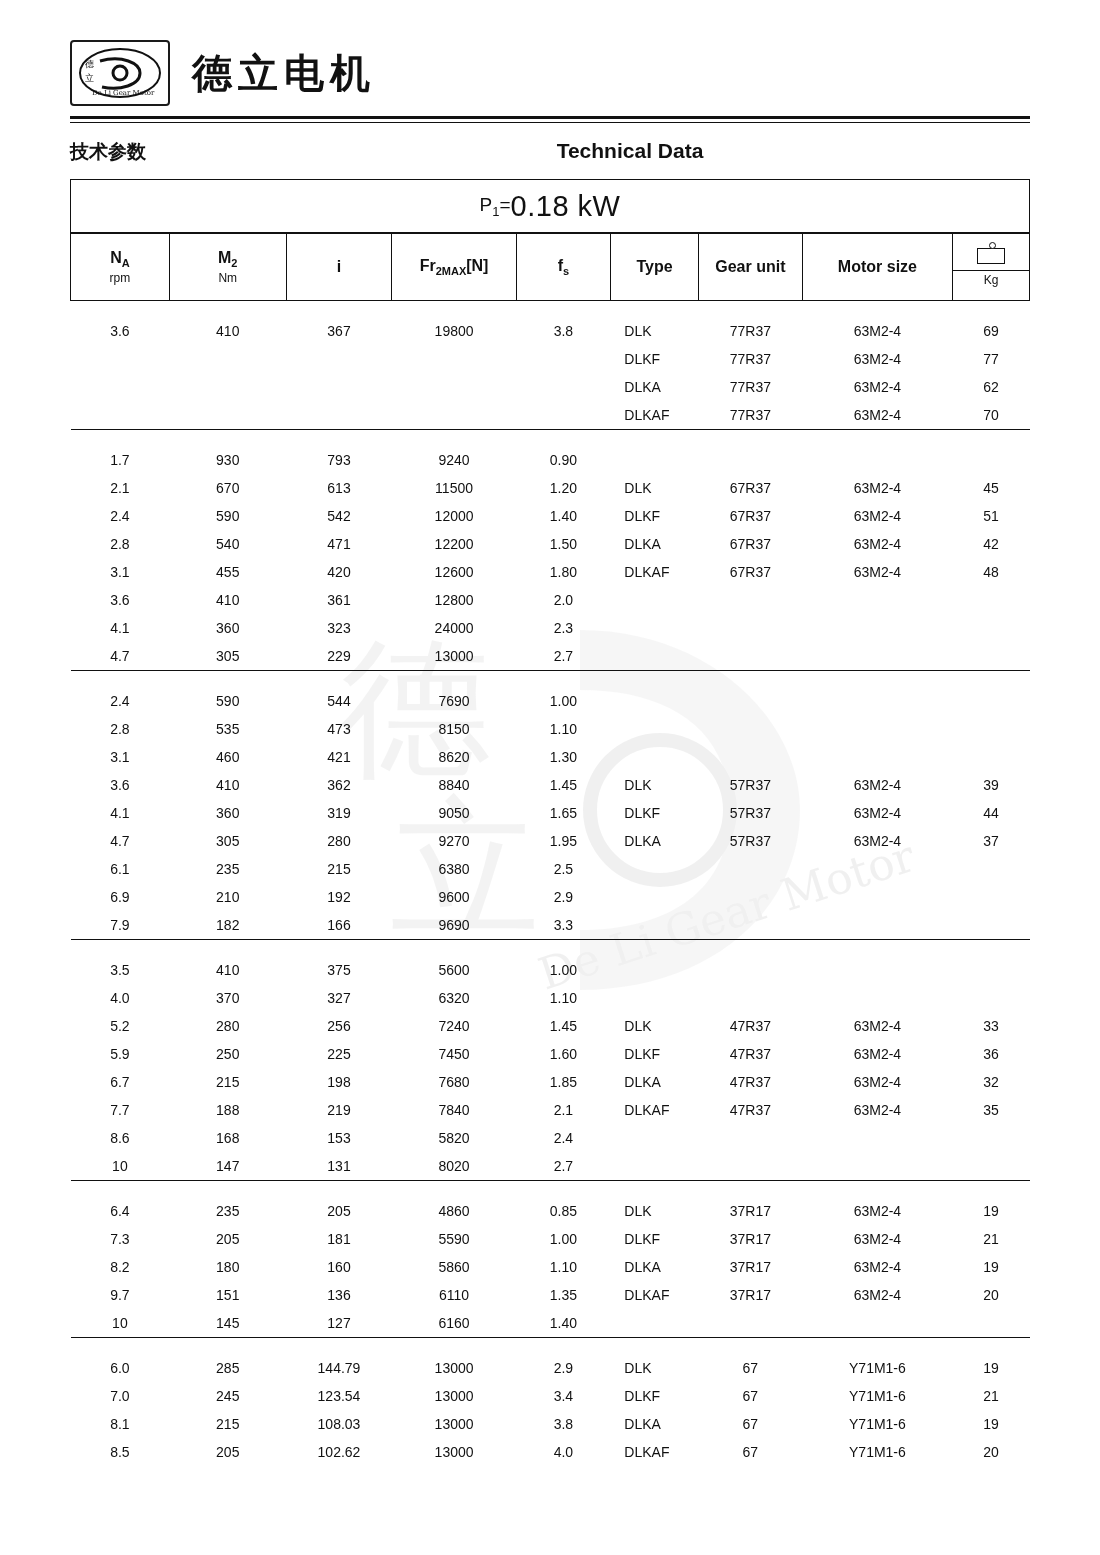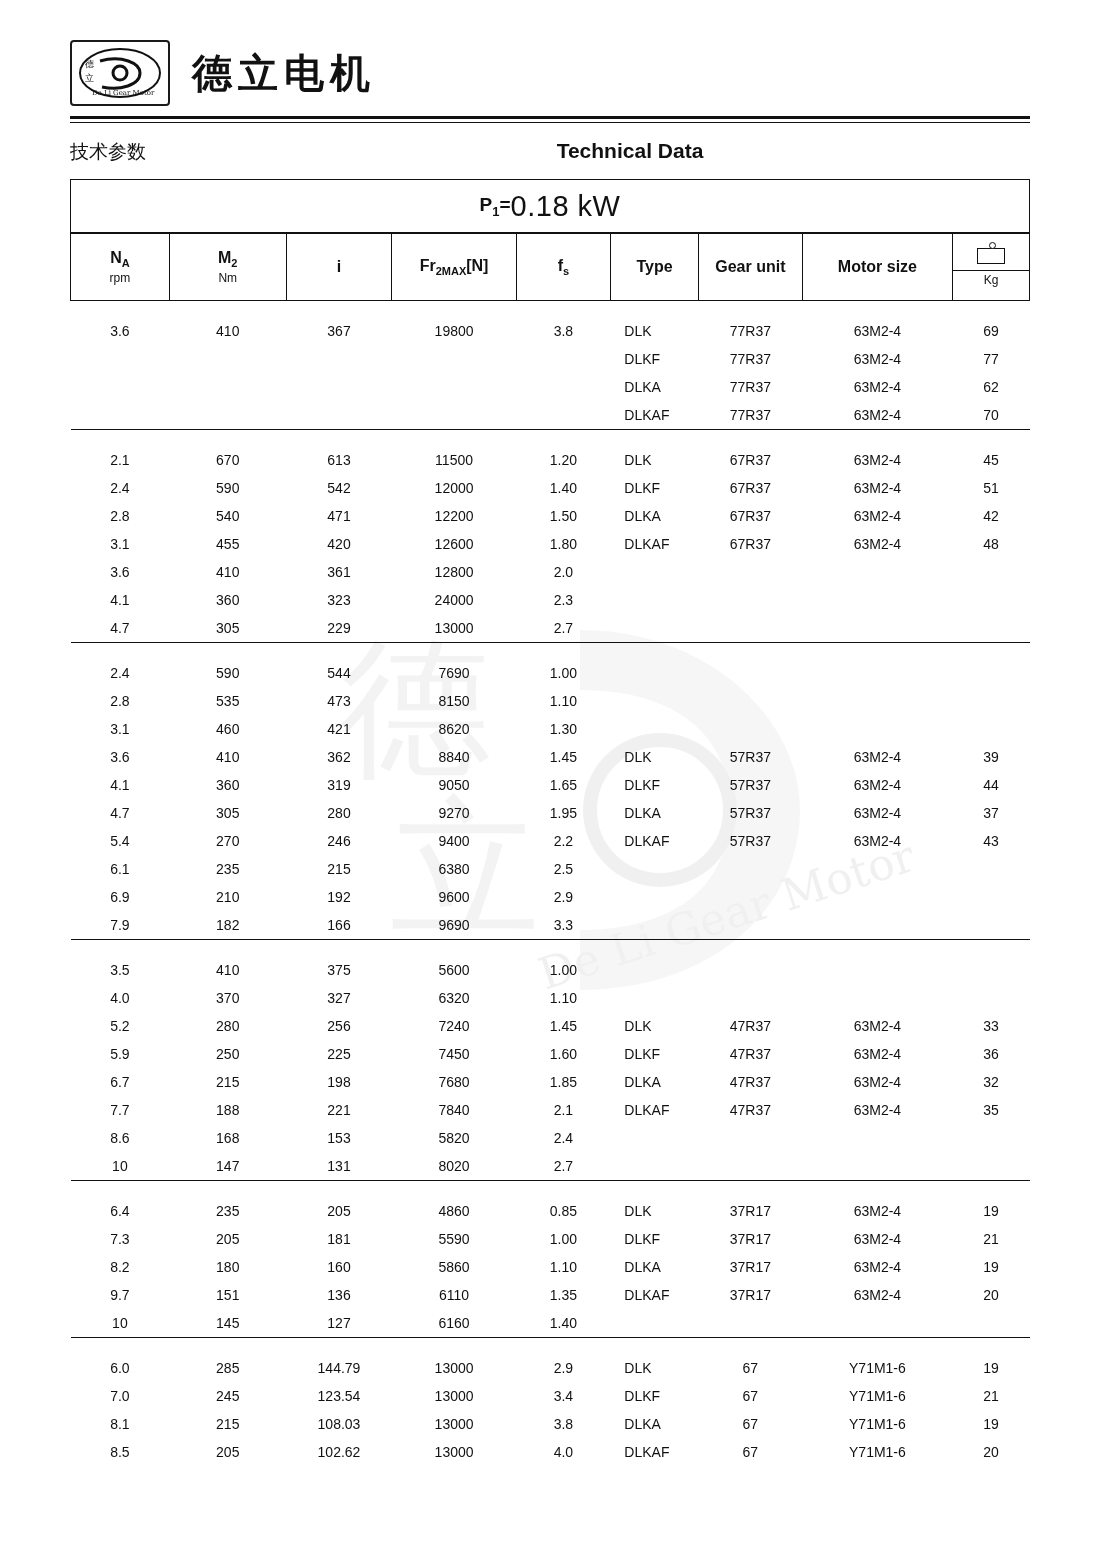--- a/index.html
+++ b/index.html
@@ -74,21 +74,21 @@
 
   .title-row {
     display: flex;
     align-items: baseline;
     margin-top: 16px;
     margin-bottom: 14px;
   }
   .title-cn {
     font-family: "DejaVu Sans", sans-serif;
     font-size: 19px;
-    font-weight: normal;
+    font-weight: bold;
     width: 300px;
   }
   .title-en {
     font-size: 21px;
     font-weight: bold;
     flex: 1;
     text-align: center;
     padding-right: 140px;
   }
 
@@ -96,21 +96,21 @@
   .power-banner {
     border: 1.5px solid #111;
     height: 52px;
     display: flex;
     align-items: center;
     justify-content: center;
     margin-bottom: 0;
   }
   .power-banner .p1 {
     font-size: 19px;
-    font-weight: bold;
+    font-weight: normal;
   }
   .power-banner .p1 sub {
     font-size: 13px;
   }
   .power-banner .val {
     font-size: 29px;
     font-weight: normal;
     letter-spacing: 0.5px;
   }
 
@@ -323,20 +323,31 @@
           <td></td>
           <td></td>
           <td></td>
           <td></td>
           <td class=""></td>
           <td class=""></td>
           <td class=""></td>
           <td class=""></td>
         </tr>
         <tr>
+          <td>1.7</td>
+          <td>930</td>
+          <td>793</td>
+          <td>9240</td>
+          <td>0.90</td>
+          <td style="text-align: left; padding-left: 14px;"></td>
+          <td></td>
+          <td></td>
+          <td></td>
+        </tr>
+        <tr>
           <td>2.1</td>
           <td>670</td>
           <td>613</td>
           <td>11500</td>
           <td>1.20</td>
           <td style="text-align: left; padding-left: 14px;">DLK</td>
           <td>67R37</td>
           <td>63M2-4</td>
           <td>45</td>
         </tr>
@@ -477,31 +488,20 @@
           <td>305</td>
           <td>280</td>
           <td>9270</td>
           <td>1.95</td>
           <td style="text-align: left; padding-left: 14px;">DLKA</td>
           <td>57R37</td>
           <td>63M2-4</td>
           <td>37</td>
         </tr>
         <tr>
-          <td>5.4</td>
-          <td>270</td>
-          <td>246</td>
-          <td>9400</td>
-          <td>2.2</td>
-          <td style="text-align: left; padding-left: 14px;">DLKAF</td>
-          <td>57R37</td>
-          <td>63M2-4</td>
-          <td>43</td>
-        </tr>
-        <tr>
           <td>6.1</td>
           <td>235</td>
           <td>215</td>
           <td>6380</td>
           <td>2.5</td>
           <td style="text-align: left; padding-left: 14px;"></td>
           <td></td>
           <td></td>
           <td></td>
         </tr>
@@ -589,21 +589,21 @@
           <td>7680</td>
           <td>1.85</td>
           <td style="text-align: left; padding-left: 14px;">DLKA</td>
           <td>47R37</td>
           <td>63M2-4</td>
           <td>32</td>
         </tr>
         <tr>
           <td>7.7</td>
           <td>188</td>
-          <td>221</td>
+          <td>219</td>
           <td>7840</td>
           <td>2.1</td>
           <td style="text-align: left; padding-left: 14px;">DLKAF</td>
           <td>47R37</td>
           <td>63M2-4</td>
           <td>35</td>
         </tr>
         <tr>
           <td>8.6</td>
           <td>168</td>

